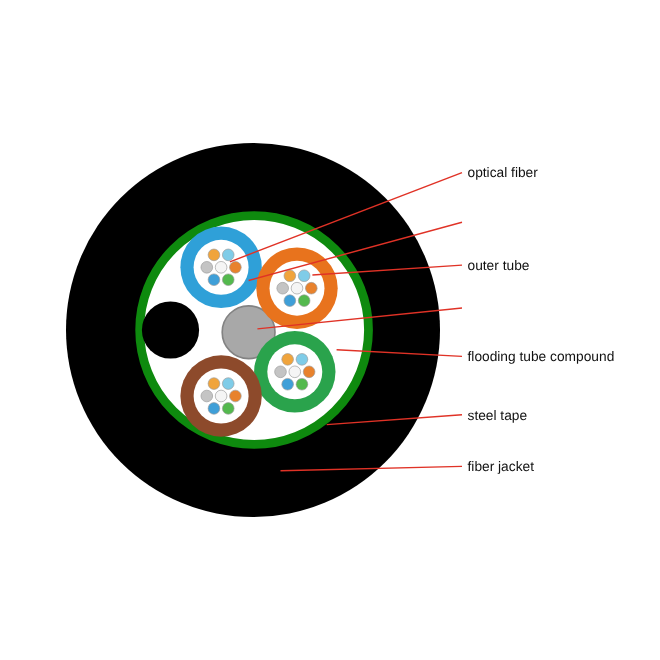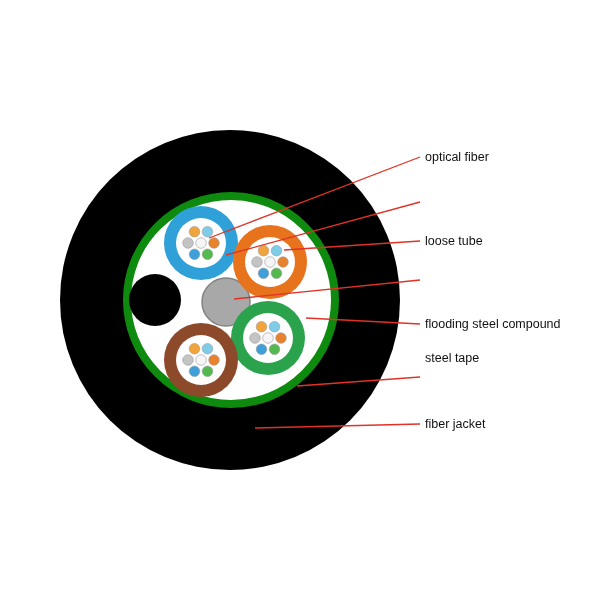--- a/index.html
+++ b/index.html
@@ -96,18 +96,18 @@
     <line class="leader" x1="209" y1="238" x2="420" y2="157" stroke="#e03226"></line>
     <line class="leader" x1="226" y1="255" x2="420" y2="202" stroke="#e03226"></line>
     <line class="leader" x1="284" y1="250" x2="420" y2="241" stroke="#e03226"></line>
     <line class="leader" x1="234" y1="299" x2="420" y2="280" stroke="#e03226"></line>
     <line class="leader" x1="306" y1="318" x2="420" y2="324" stroke="#e03226"></line>
     <line class="leader" x1="297" y1="386" x2="420" y2="377" stroke="#e03226"></line>
     <line class="leader" x1="255" y1="428" x2="420" y2="424" stroke="#e03226"></line>
   </svg>
 
   <div class="label" style="top:149px">optical fiber</div>
-  <div class="label" style="top:233px">loose tube</div>
-  <div class="label" style="top:316px">flooding steel compound</div>
-  <div class="label" style="top:350px">steel tape</div>
+  <div class="label" style="top:233px">outer tube</div>
+  <div class="label" style="top:316px">flooding tube compound</div>
+  <div class="label" style="top:370px">steel tape</div>
   <div class="label" style="top:416px">fiber jacket</div>
 
 </div>
 
 </body></html>

